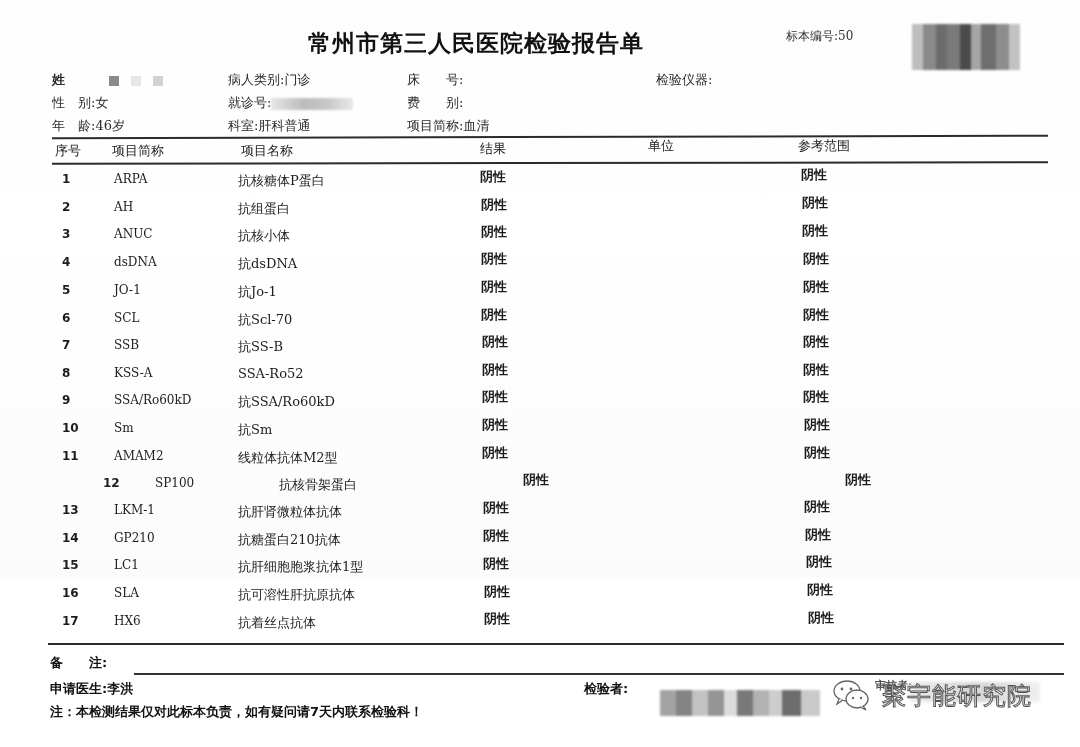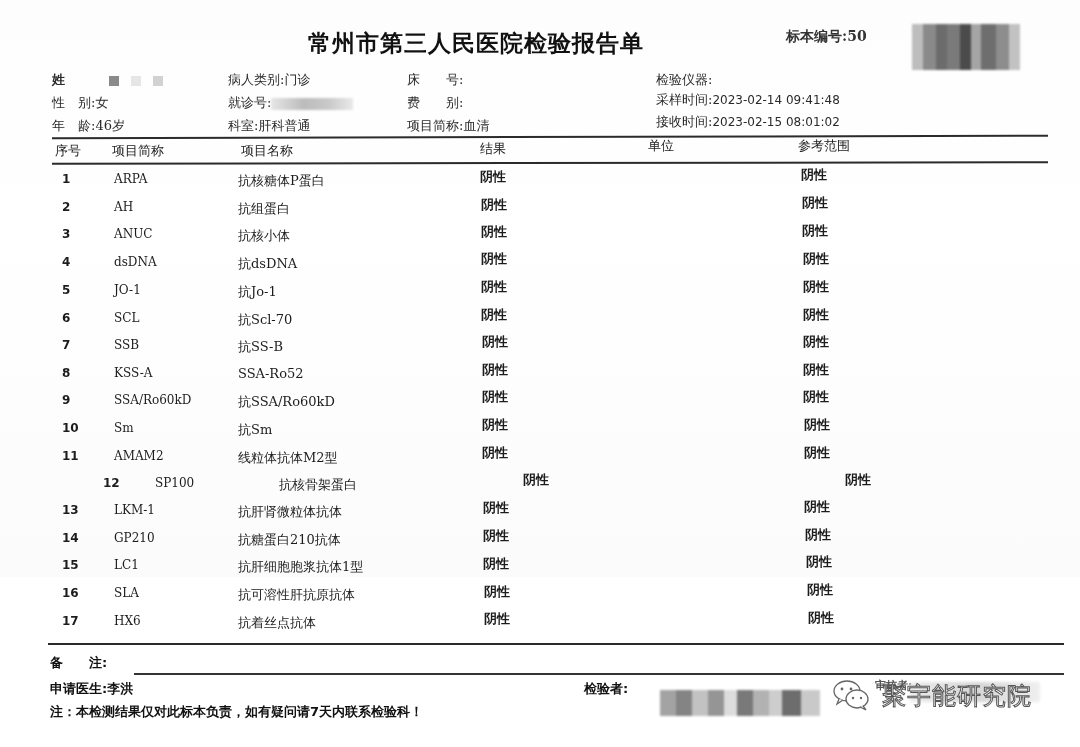--- a/index.html
+++ b/index.html
@@ -11,21 +11,21 @@
   }
   .paper {
     position: absolute; left: 0; top: 0; width: 1080px; height: 577px;
     background: linear-gradient(180deg, #fdfdfd 0%, #ffffff 40%, #fbfbfb 100%);
   }
   .abs { position: absolute; white-space: nowrap; }
   .title {
     left: 308px; top: 28px; font-size: 23px; font-weight: bold; letter-spacing: 1px;
     font-family: "DejaVu Sans", "Liberation Sans", sans-serif; color: #111;
   }
-  .specimen-no { left: 786px; top: 28px; font-size: 14px; font-weight: bold; color: #333; }
+  .specimen-no { left: 786px; top: 28px; font-size: 12px; font-weight: normal; color: #333; }
   .blur-block {
     position: absolute; left: 912px; top: 24px; width: 108px; height: 46px;
     background: linear-gradient(90deg, #bdbdbd 0 10%, #8a8a8a 10% 22%, #6c6c6c 22% 32%, #7a7a7a 32% 44%, #4b4b4b 44% 55%, #a5a5a5 55% 64%, #6e6e6e 64% 78%, #8d8d8d 78% 90%, #c2c2c2 90% 100%);
     filter: blur(1px);
   }
   .info { font-size: 13px; color: #2a2a2a; }
   .info b { font-weight: bold; }
   .mosaic { display: inline-block; width: 10px; height: 10px; vertical-align: middle; margin-left: 8px; }
   .redact-bar {
     display: inline-block; width: 82px; height: 12px; vertical-align: middle;
@@ -100,26 +100,20 @@
   <div class="abs info" style="left:407px; top:94px;">
     <span>费　　别:</span>
   </div>
   <div class="abs info" style="left:407px; top:117px;">
     <span>项目简称:</span><span>血清</span>
   </div>
 
   <div class="abs info" style="left:656px; top:71px;">
     <span>检验仪器:</span>
   </div>
-  <div class="abs info" style="left:656px; top:91px;">
-    <span>采样时间:</span><span style="font-family:'DejaVu Sans','Liberation Sans',sans-serif; font-size:12px;">2023-02-14  09:41:48</span>
-  </div>
-  <div class="abs info" style="left:656px; top:113px;">
-    <span>接收时间:</span><span style="font-family:'DejaVu Sans','Liberation Sans',sans-serif; font-size:12px;">2023-02-15  08:01:02</span>
-  </div>
 
   <div class="rule" style="left:52px; top:136px; width:996px; transform:rotate(-0.15deg);"></div>
   <div class="rule" style="left:52px; top:162px; width:996px; transform:rotate(-0.1deg);"></div>
 
   <div class="abs th" style="left:55px;text-align:center;">序号</div>
   <div class="abs th" style="left:112px;">项目简称</div>
   <div class="abs th" style="left:241px;">项目名称</div>
   <div class="abs th" style="left:480px; top:140px;">结果</div>
   <div class="abs th" style="left:648px; top:137px;">单位</div>
   <div class="abs th" style="left:798px; top:137px;">参考范围</div>

